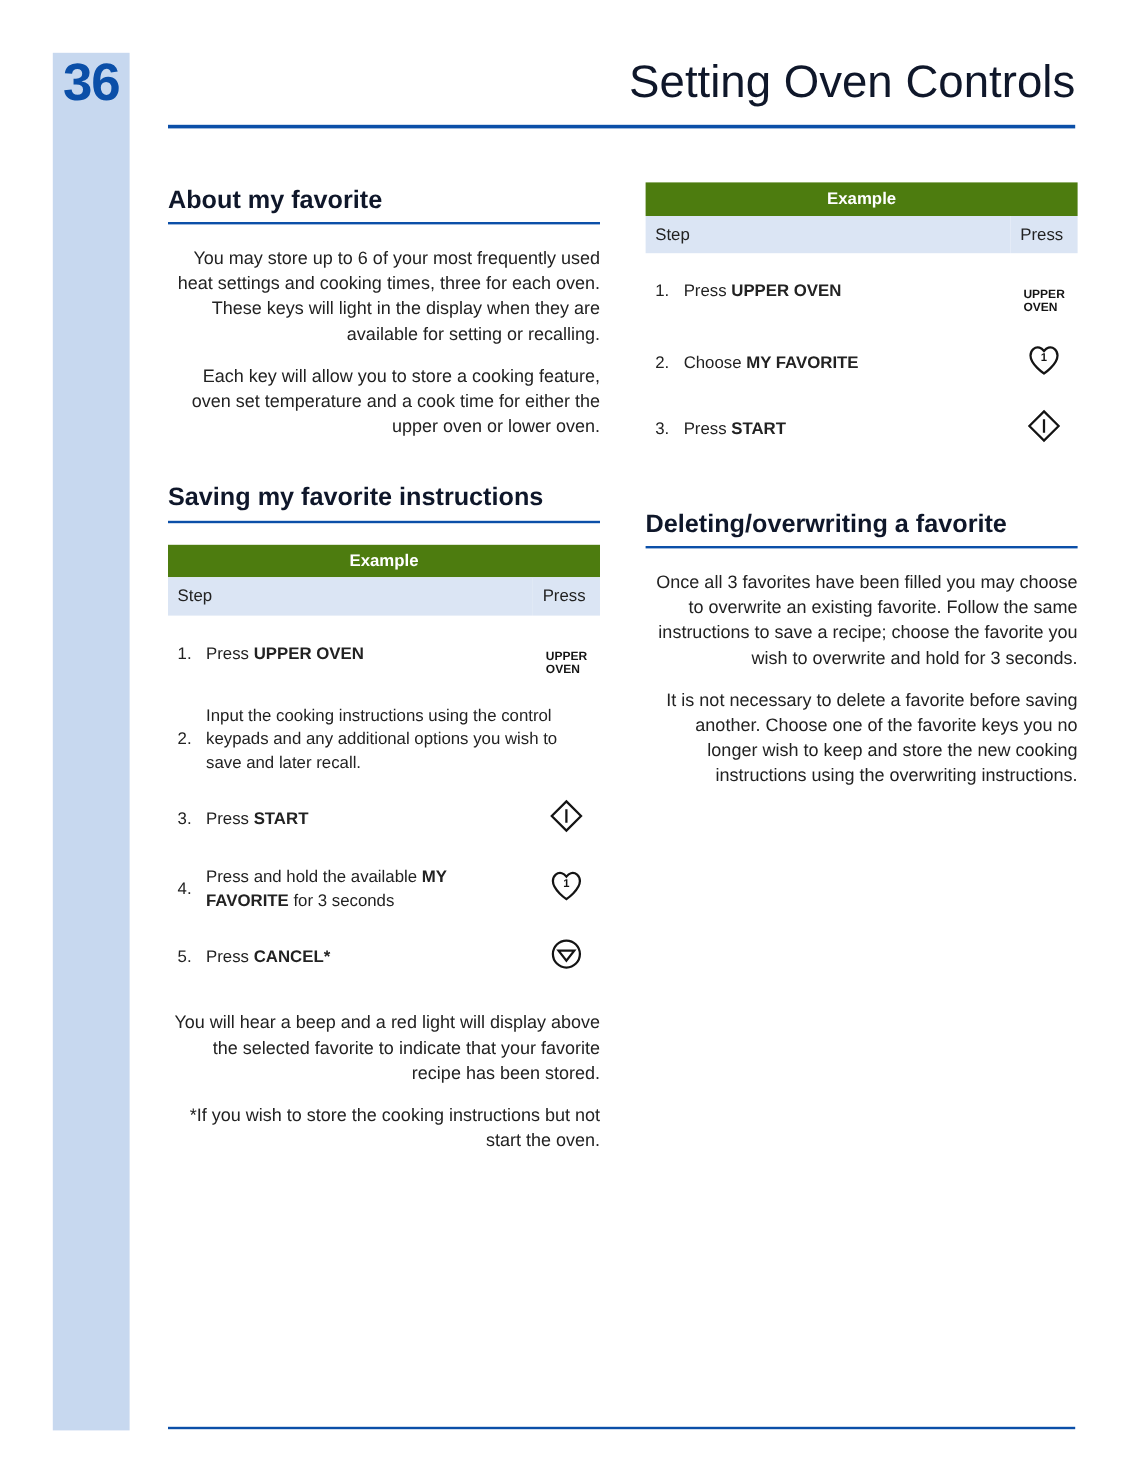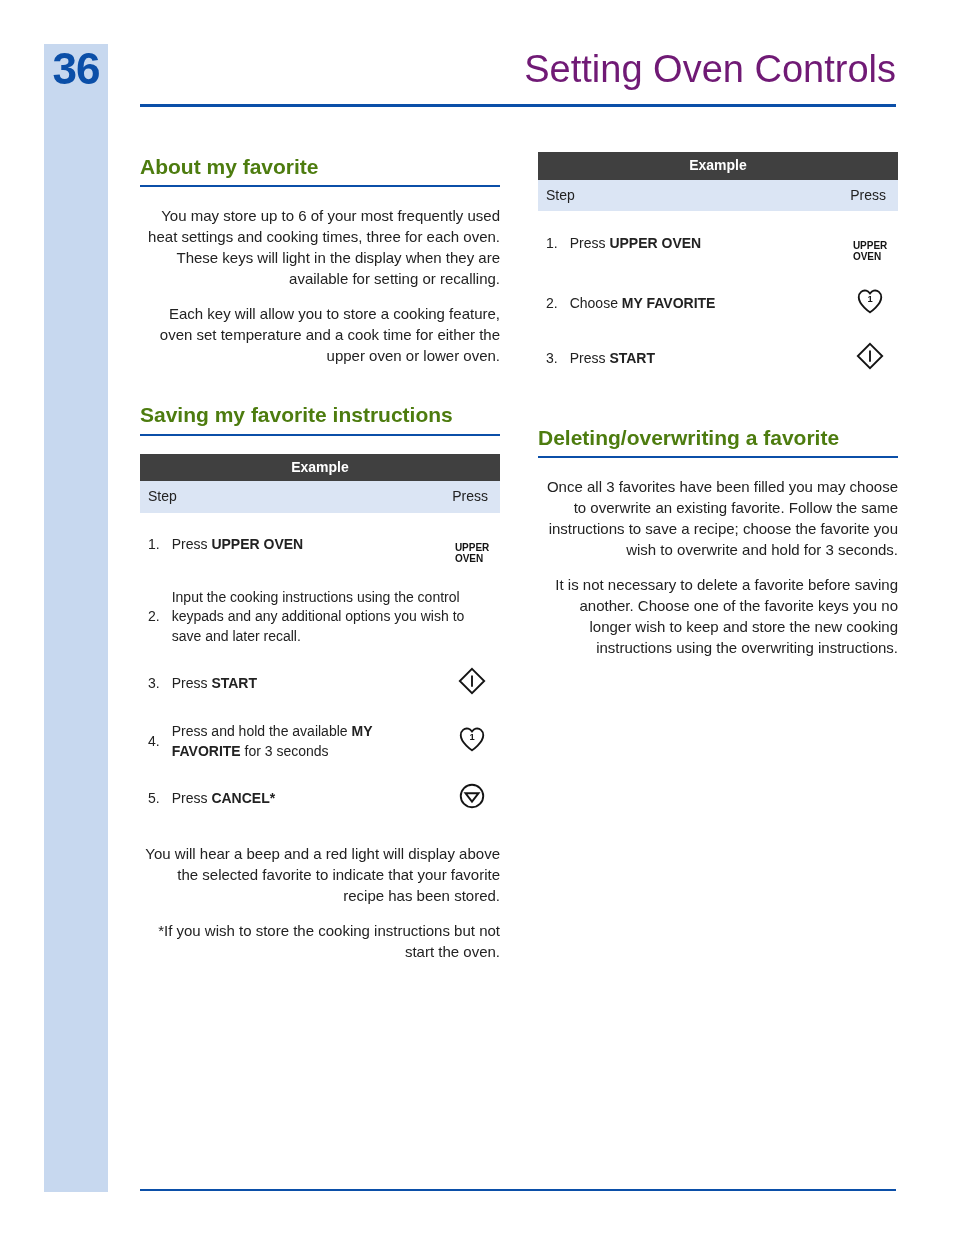--- a/index.html
+++ b/index.html
@@ -27,21 +27,21 @@
     font-weight: bold;
     color: #0b4fa8;
     text-align: center;
     letter-spacing: -1px;
   }
   .page-title {
     position: absolute;
     right: 58px;
     top: 48px;
     font-size: 38px;
-    color: #701a75;
+    color: #0f172a;
     font-weight: 400;
   }
   .top-rule {
     position: absolute;
     left: 140px;
     top: 104px;
     right: 58px;
     border-top: 3px solid #0b4fa8;
   }
   .content {
@@ -55,34 +55,34 @@
   .col {
     width: 360px;
     flex-shrink: 0;
     font-size: 15px;
     line-height: 1.4;
     color: #222;
   }
   h2.section {
     font-size: 21px;
     font-weight: bold;
-    color: #4d7c0f;
+    color: #0f172a;
     border-bottom: 2px solid #0b4fa8;
     padding-bottom: 4px;
     margin-bottom: 18px;
   }
   .col p { margin-bottom: 14px; text-align: right; }
   .spacer { height: 20px; }
   table.example {
     width: 100%;
     border-collapse: collapse;
     margin-bottom: 16px;
   }
   table.example thead th.hdr {
-    background: #404040;
+    background: #4d7c0f;
     color: #fff;
     font-size: 14px;
     text-align: center;
     padding: 4px;
     font-weight: bold;
   }
   table.example .subhdr {
     background: #dbe5f4;
     font-weight: normal;
   }

